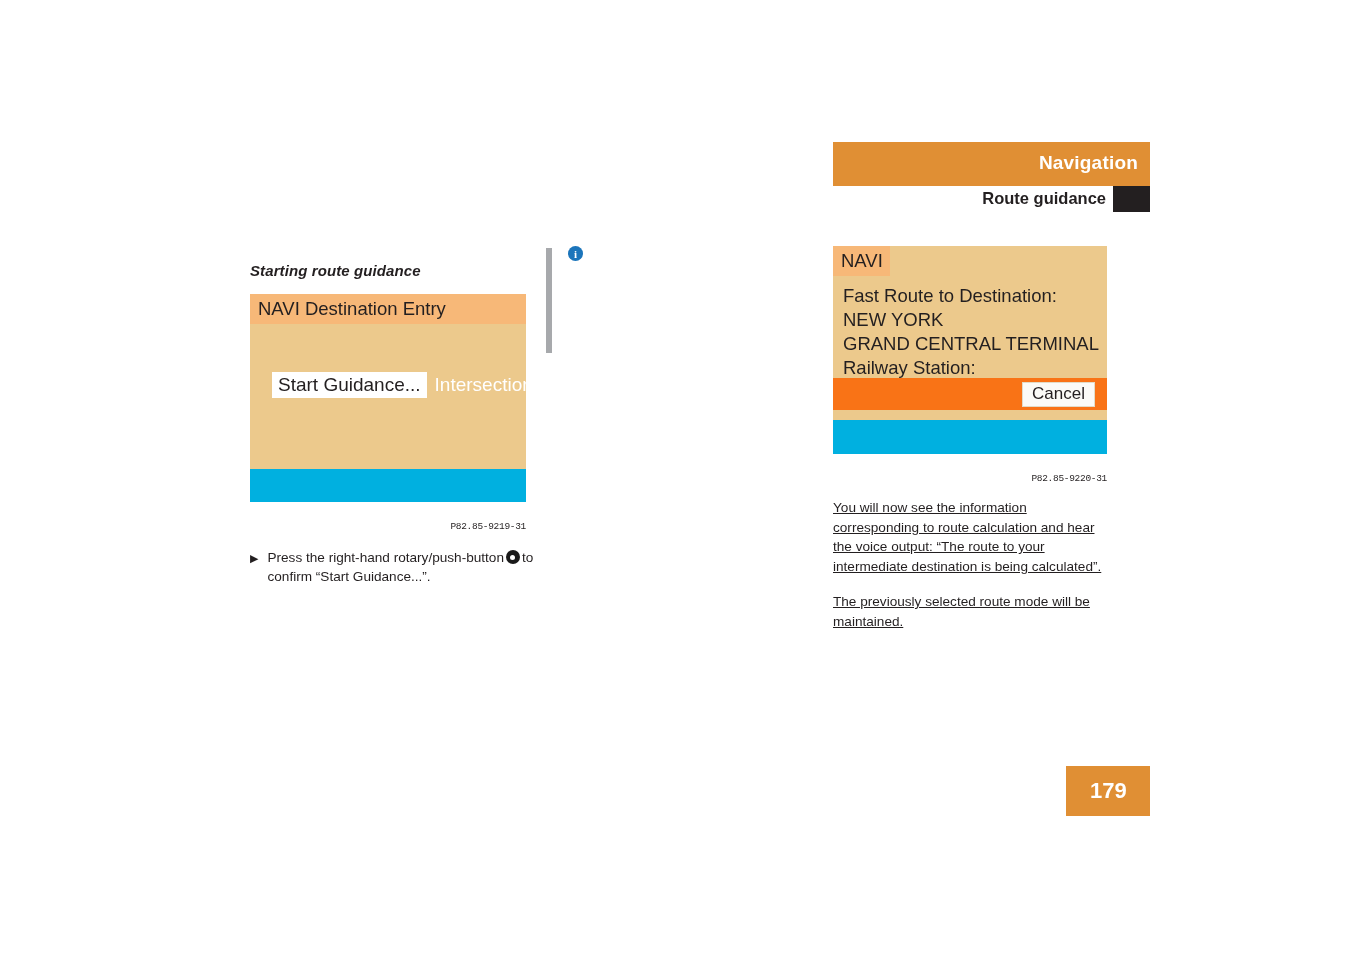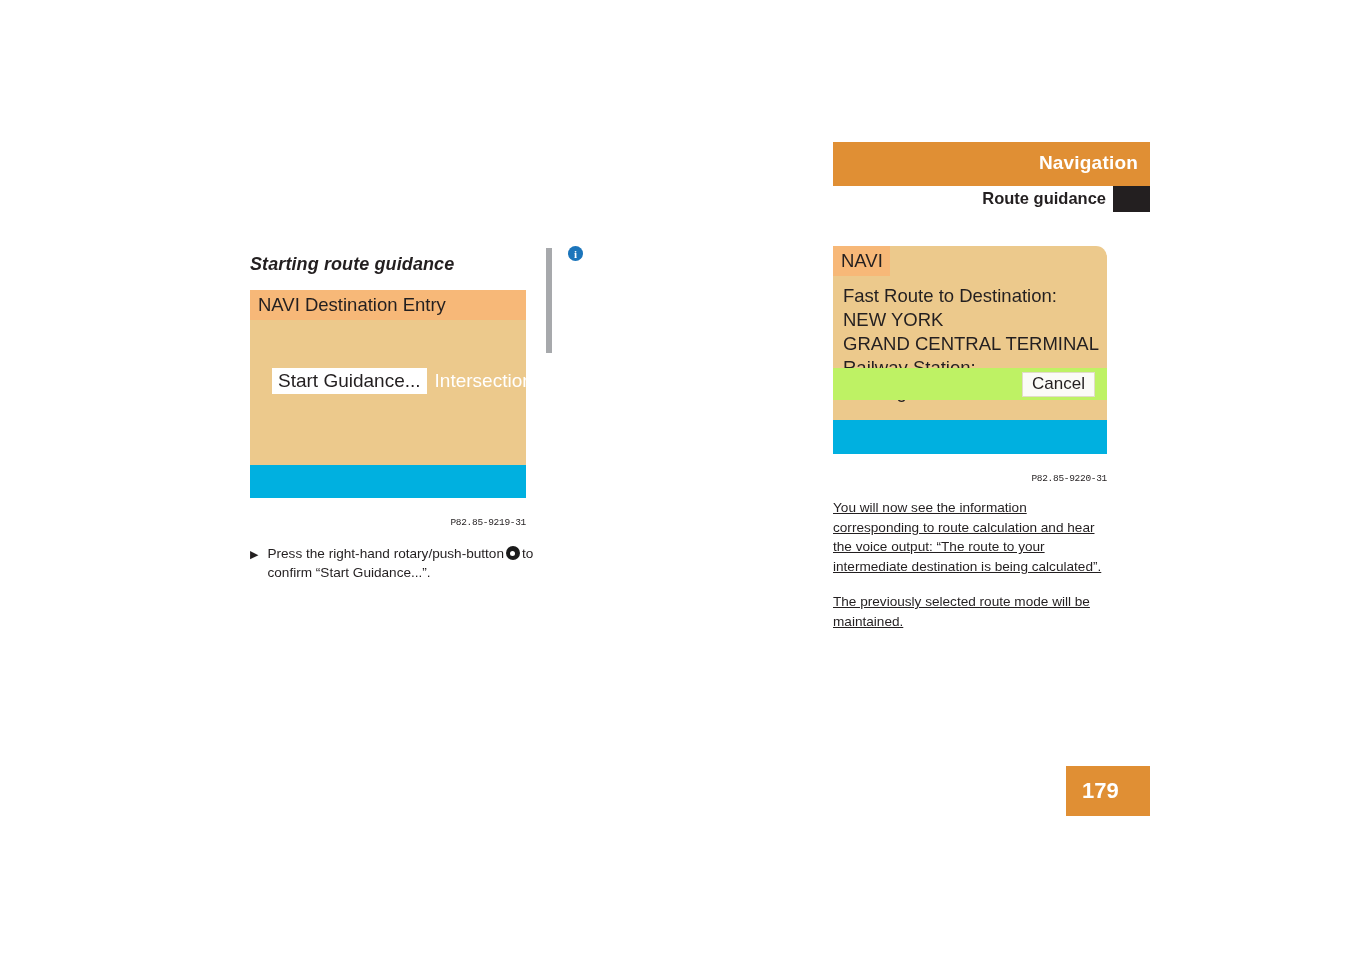--- a/index.html
+++ b/index.html
@@ -65,37 +65,37 @@
   
   .col {
     position: absolute;
     top: 246px;
   }
   .col-left  { left: 250px; width: 290px; }
   .col-mid   { left: 546px; width: 290px; }
   .col-right { left: 833px; width: 285px; }
 
   .section-heading {
-    font-size: 18px;
+    font-size: 15px;
     font-weight: bold;
     font-style: italic;
     color: #231f20;
-    margin: 8px 0 15px 0;
+    margin: 16px 0 15px 0;
     letter-spacing: 0.1px;
   }
 
   
   .navscreen {
     position: relative;
     background: #ecc98c;
     width: 276px;
     box-sizing: border-box;
   }
   .navscreen.left { height: 208px; }
-  .navscreen.right { width: 274px; height: 208px; border-radius: 11px; }
+  .navscreen.right { width: 274px; height: 208px; }
 
   .nav-titlebar {
     position: absolute;
     left: 0;
     top: 0;
     height: 30px;
     background: #f7b878;
     display: flex;
     align-items: center;
     padding: 0 8px;
@@ -144,23 +144,23 @@
     font-size: 18.5px;
     line-height: 24px;
     color: #231f20;
     white-space: nowrap;
   }
 
   .nav-buttonbar {
     position: absolute;
     left: 0;
     right: 0;
-    bottom: 54px;
+    bottom: 44px;
     height: 32px;
-    background: #bef264;
+    background: #f97316;
     display: flex;
     align-items: center;
     justify-content: flex-end;
     padding-right: 12px;
     box-sizing: border-box;
   }
   .nav-button {
     background: #fbfbf7;
     color: #231f20;
     font-size: 17px;
@@ -275,21 +275,21 @@
   
   .page-badge {
     position: absolute;
     left: 1066px;
     top: 766px;
     width: 84px;
     height: 50px;
     background: #e08f34;
     display: flex;
     align-items: center;
-    padding-left: 16px;
+    padding-left: 24px;
     box-sizing: border-box;
   }
   .page-badge-num {
     color: #ffffff;
     font-size: 22px;
     font-weight: bold;
   }
 </style>
 </head>
 <body>

